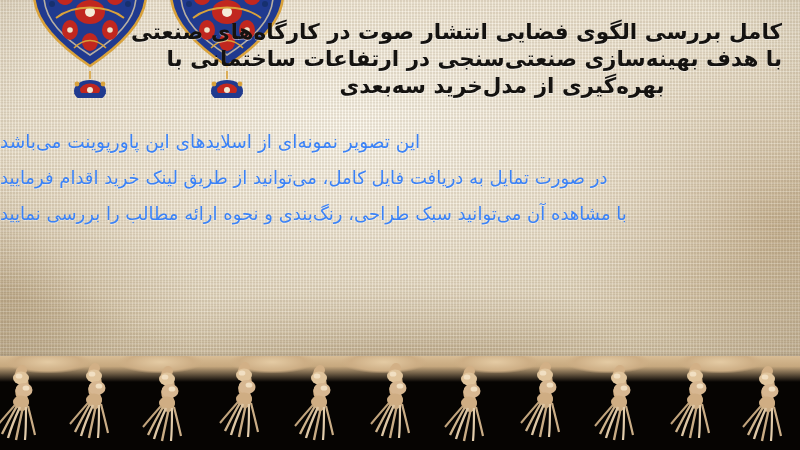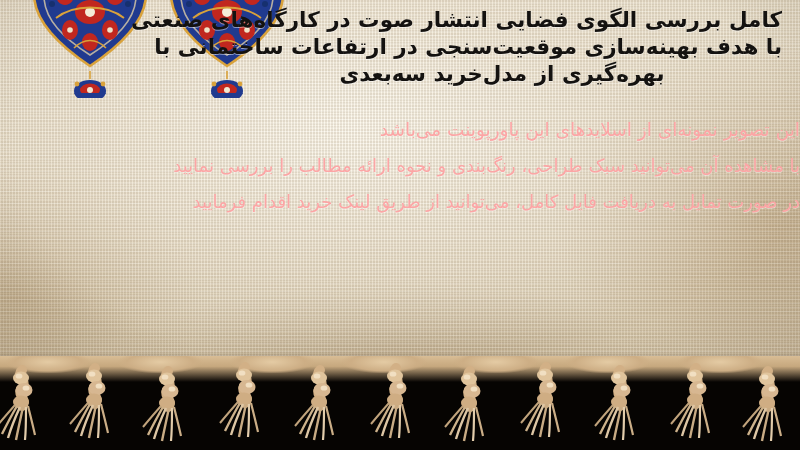--- a/index.html
+++ b/index.html
@@ -66,38 +66,38 @@
       radial-gradient(ellipse 60px 16px at 76% 6px, #e4cba4 0%, #cdae85 55%, rgba(205,174,133,0) 72%),
       radial-gradient(ellipse 60px 16px at 90% 6px, #e4cba4 0%, #cdae85 55%, rgba(205,174,133,0) 72%),
       linear-gradient(180deg,#d9bd95 0%, #c6a87e 40%, rgba(10,7,4,0) 100%);
   }
   .carpet-bottom-shadow{
     position:absolute;left:0;top:352px;width:800px;height:20px;
     background:linear-gradient(180deg, rgba(60,44,26,0) 0%, rgba(46,32,16,.55) 100%);
   }
 
   
-  .text-layer{position:absolute;left:0;top:4px;width:800px;height:372px;}
+  .text-layer{position:absolute;left:0;top:16px;width:800px;height:372px;}
 
   .title-block{
     position:absolute;right:18px;top:2px;width:560px;
     text-align:center;
     color:#141210;
     font-size:21.5px;
     line-height:27px;
     font-weight:bold;
     letter-spacing:-0.2px;
     text-shadow:0 1px 0 rgba(255,255,255,.45);
   }
   .title-line{display:block;white-space:nowrap;}
 
   .body-block{
     position:absolute;right:0;left:0;top:108px;
-    text-align:right;
-    color:#fca5a5;
+    text-align:left;
+    color:#3b82f6;
     font-size:18px;
     line-height:36px;
   }
   .body-line{display:block;white-space:nowrap;text-shadow:0 1px 0 rgba(255,255,255,.40);}
   .body-line.first{font-size:18.5px;}
 </style>
 </head>
 <body>
 
 <div id="slide">
@@ -156,28 +156,28 @@
       <use href="#medallion" x="0" y="0" transform="translate(227,60)"></use>
       <use href="#pendant" transform="translate(90,143)"></use>
       <use href="#pendant" transform="translate(227,143)"></use>
     </svg>
   </div>
 
   <div class="text-layer">
 
     <div class="title-block">
       <span class="title-line">کامل بررسی الگوی فضایی انتشار صوت در کارگاه‌های صنعتی</span>
-      <span class="title-line">با هدف بهینه‌سازی موقعیت‌سنجی در ارتفاعات ساختمانی با</span>
+      <span class="title-line">با هدف بهینه‌سازی صنعتی‌سنجی در ارتفاعات ساختمانی با</span>
       <span class="title-line">بهره‌گیری از مدل‌خرید سه‌بعدی</span>
     </div>
 
     <div class="body-block">
       <span class="body-line first">این تصویر نمونه‌ای از اسلایدهای این پاورپوینت می‌باشد</span>
+      <span class="body-line">در صورت تمایل به دریافت فایل کامل، می‌توانید از طریق لینک خرید اقدام فرمایید</span>
       <span class="body-line">با مشاهده آن می‌توانید سبک طراحی، رنگ‌بندی و نحوه ارائه مطالب را بررسی نمایید</span>
-      <span class="body-line">در صورت تمایل به دریافت فایل کامل، می‌توانید از طریق لینک خرید اقدام فرمایید</span>
     </div>
 
   </div>
 
   <div class="carpet-bottom-shadow"></div>
   <div class="fringe-zone">
     <div class="fringe-top-edge"></div>
     <svg width="800" height="94" viewBox="0 0 800 94" style="position:absolute;left:0;top:0;">
       <defs>
         <g id="tassel">

